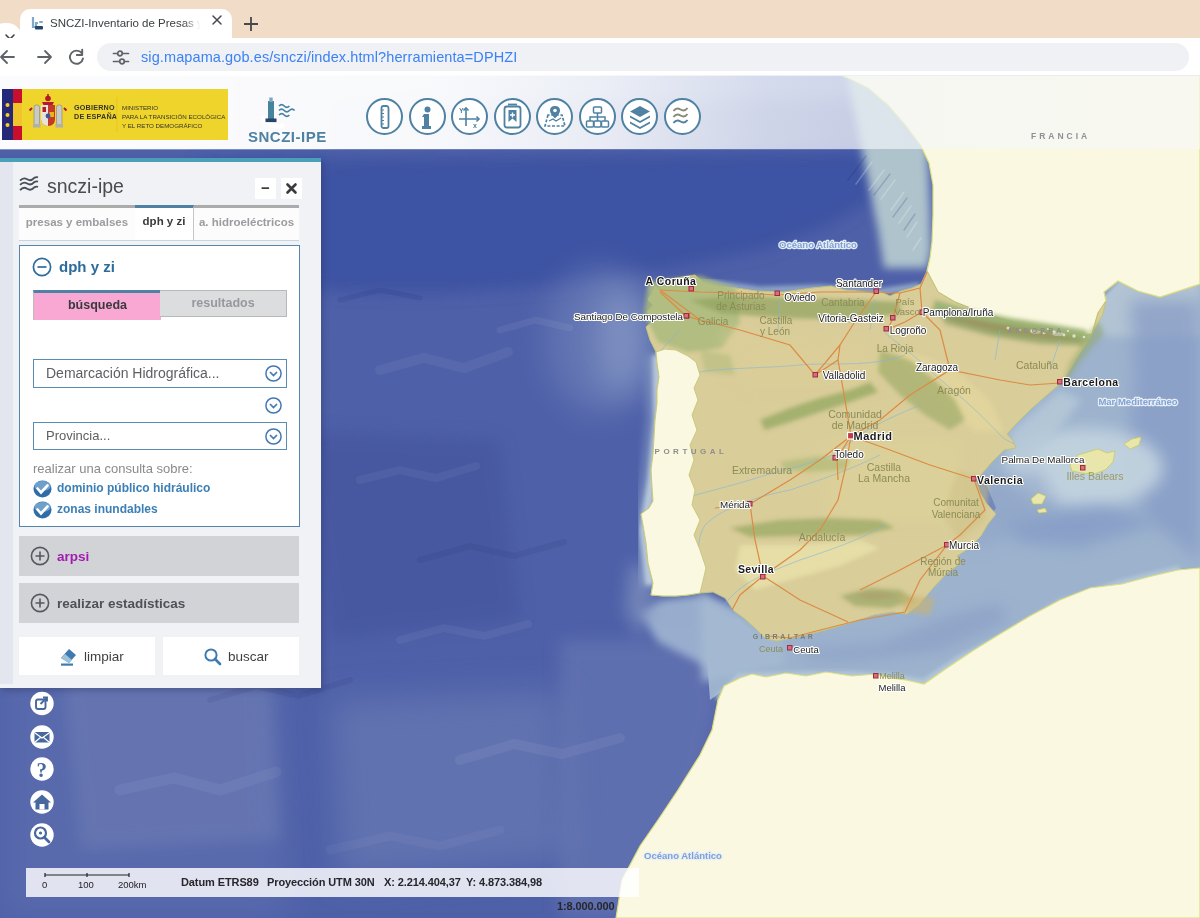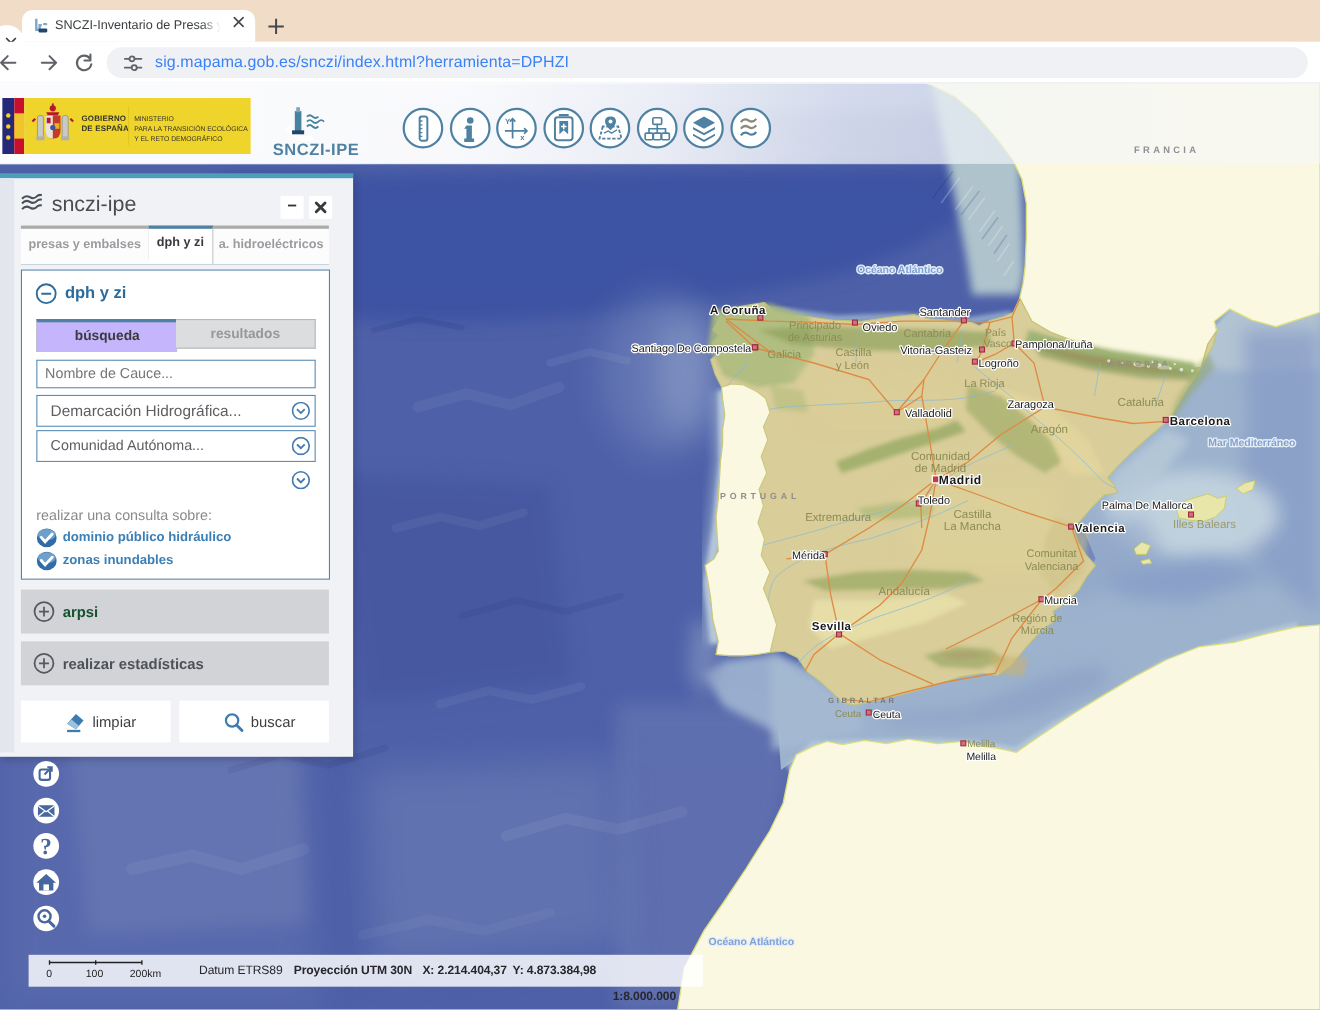--- a/index.html
+++ b/index.html
@@ -406,25 +406,24 @@
 <div class="abs" style="left:135px;top:205px;width:58px;height:32px;background:#fff;border-top:3px solid #4E81A2;border-right:1px solid #C6C6C6;color:#3A3A3E;font-size:11.5px;font-weight:bold;text-align:center;line-height:26px;">dph y zi</div>
 <div class="abs" style="left:194px;top:208px;width:105px;height:29px;color:#9C9CA0;font-size:11.5px;font-weight:bold;text-align:center;line-height:28px;">a. hidroeléctricos</div>
 
 <div class="abs" style="left:19px;top:245px;width:279px;height:280px;background:#fff;border:1px solid #5585AC;"></div>
 <svg class="abs" style="left:32px;top:257px" width="20" height="20" viewBox="0 0 20 20">
       <circle cx="10" cy="10" r="8.6" fill="#fff" stroke="#2C6C9C" stroke-width="1.7"></circle>
       <path d="M5.5 10 h9" stroke="#2C6C9C" stroke-width="1.7"></path>
     </svg>
 <div class="abs" style="left:59px;top:258px;font-size:15px;font-weight:bold;color:#2C6C9C;">dph y zi</div>
 
-<div class="abs" style="left:33px;top:290px;width:127px;height:27px;background:#c4b5fd;border-top:3px solid #4E81A2;border-left:1px solid #BBB;color:#3A3A3E;font-size:12.5px;font-weight:bold;text-align:center;line-height:24px;">búsqueda</div>
+<div class="abs" style="left:33px;top:290px;width:127px;height:27px;background:#f9a8d4;border-top:3px solid #4E81A2;border-left:1px solid #BBB;color:#3A3A3E;font-size:12.5px;font-weight:bold;text-align:center;line-height:24px;">búsqueda</div>
 <div class="abs" style="left:160px;top:290px;width:127px;height:27px;background:#DCDDDF;border:1px solid #B8B8B8;border-left:none;box-sizing:border-box;color:#98989C;font-size:12.5px;font-weight:bold;text-align:center;line-height:24px;">resultados</div>
-<div class="abs" style="left:33px;top:327px;width:254px;height:26px;border:1.5px solid #5A8CB4;box-sizing:border-box;background:#fff;line-height:23px;padding-left:7px;font-size:13px;color:#75757A;">Nombre de Cauce...</div>
 <div class="abs" style="left:33px;top:359px;width:254px;height:29px;border:1.5px solid #5A8CB4;box-sizing:border-box;background:#fff;line-height:26px;padding-left:12px;font-size:14px;color:#5E5E63;">Demarcación Hidrográfica...</div>
-<div class="abs" style="left:33px;top:391px;width:254px;height:29px;border:1.5px solid #5A8CB4;box-sizing:border-box;background:#fff;line-height:26px;padding-left:12px;font-size:13px;color:#5E5E63;">Comunidad Autónoma...</div>
+<div class="abs" style="left:33px;top:422px;width:254px;height:28px;border:1.5px solid #5A8CB4;box-sizing:border-box;background:#fff;line-height:25px;padding-left:12px;font-size:13px;color:#5E5E63;">Provincia...</div>
 <svg class="abs" style="left:265px;top:365px" width="17" height="17" viewBox="0 0 17 17">
       <circle cx="8.5" cy="8.5" r="7.6" fill="#fff" stroke="#4479B2" stroke-width="1.5"></circle>
       <path d="M5 7 l3.5 3.5 L12 7" stroke="#4479B2" stroke-width="1.7" fill="none"></path>
     </svg>
 <svg class="abs" style="left:265px;top:397px" width="17" height="17" viewBox="0 0 17 17">
       <circle cx="8.5" cy="8.5" r="7.6" fill="#fff" stroke="#4479B2" stroke-width="1.5"></circle>
       <path d="M5 7 l3.5 3.5 L12 7" stroke="#4479B2" stroke-width="1.7" fill="none"></path>
     </svg>
 <svg class="abs" style="left:265px;top:428px" width="17" height="17" viewBox="0 0 17 17">
       <circle cx="8.5" cy="8.5" r="7.6" fill="#fff" stroke="#4479B2" stroke-width="1.5"></circle>
@@ -442,21 +441,21 @@
       <ellipse cx="9.5" cy="6" rx="8.2" ry="5" fill="#6FA0CC"></ellipse>
       <path d="M4.5 8.5 l3.5 4 l6.5 -7" stroke="#fff" stroke-width="2.6" fill="none" stroke-linecap="round"></path>
     </svg>
 <div class="abs" style="left:57px;top:502px;font-size:12px;font-weight:bold;color:#3B7FB5;">zonas inundables</div>
 
 <div class="abs" style="left:19px;top:536px;width:280px;height:40px;background:#D2D3D7;"></div>
 <svg class="abs" style="left:30px;top:546px" width="20" height="20" viewBox="0 0 20 20">
       <circle cx="10" cy="10" r="8.6" fill="none" stroke="#55585E" stroke-width="1.6"></circle>
       <path d="M5.5 10 h9 M10 5.5 v9" stroke="#55585E" stroke-width="1.6"></path>
     </svg>
-<div class="abs" style="left:57px;top:549px;font-size:13.5px;font-weight:bold;color:#14532d;">arpsi</div>
+<div class="abs" style="left:57px;top:549px;font-size:13.5px;font-weight:bold;color:#a21caf;">arpsi</div>
 <div class="abs" style="left:19px;top:583px;width:280px;height:40px;background:#D2D3D7;"></div>
 <svg class="abs" style="left:30px;top:593px" width="20" height="20" viewBox="0 0 20 20">
       <circle cx="10" cy="10" r="8.6" fill="none" stroke="#55585E" stroke-width="1.6"></circle>
       <path d="M5.5 10 h9 M10 5.5 v9" stroke="#55585E" stroke-width="1.6"></path>
     </svg>
 <div class="abs" style="left:57px;top:596px;font-size:13.5px;font-weight:bold;color:#4E5258;">realizar estadísticas</div>
 
 <div class="abs" style="left:19px;top:637px;width:136px;height:38px;background:#fff;"></div>
 <svg class="abs" style="left:57px;top:646px" width="22" height="20" viewBox="0 0 22 20">
       <path d="M4 12 L12 3 L19 9 L12 17 z" fill="#3E7CB0"></path>
@@ -499,19 +498,19 @@
       </g>
 </svg>
 
 <div class="abs" style="left:26px;top:868px;width:613px;height:29px;background:rgba(255,255,255,.82);"></div>
 <svg class="abs" style="left:40px;top:869px" width="110" height="22" viewBox="0 0 110 22">
       <path d="M5 4 v4 M47 4 v4 M89 4 v4 M5 6 h84" stroke="#222" stroke-width="1.2" fill="none"></path>
       <text x="2" y="19" font-size="9.5" fill="#222">0</text>
       <text x="38" y="19" font-size="9.5" fill="#222">100</text>
       <text x="78" y="19" font-size="9.5" fill="#222">200km</text>
     </svg>
-<div class="abs" style="left:181px;top:876px;font-size:11px;font-weight:normal;color:#26262B;letter-spacing:-.1px;">Datum ETRS89</div>
+<div class="abs" style="left:181px;top:876px;font-size:11px;font-weight:bold;color:#26262B;letter-spacing:-.1px;">Datum ETRS89</div>
 <div class="abs" style="left:267px;top:876px;font-size:11px;font-weight:bold;color:#26262B;letter-spacing:-.1px;">Proyección UTM 30N</div>
 <div class="abs" style="left:384px;top:876px;font-size:11px;font-weight:bold;color:#26262B;letter-spacing:-.1px;">X: 2.214.404,37</div>
 <div class="abs" style="left:466px;top:876px;font-size:11px;font-weight:bold;color:#26262B;letter-spacing:-.1px;">Y: 4.873.384,98</div>
 <div class="abs" style="left:557px;top:876px;font-size:11px;font-weight:bold;color:#26262B;letter-spacing:-.1px;margin-top:24px;">1:8.000.000</div>
 
 </div>
 
 </body></html>

